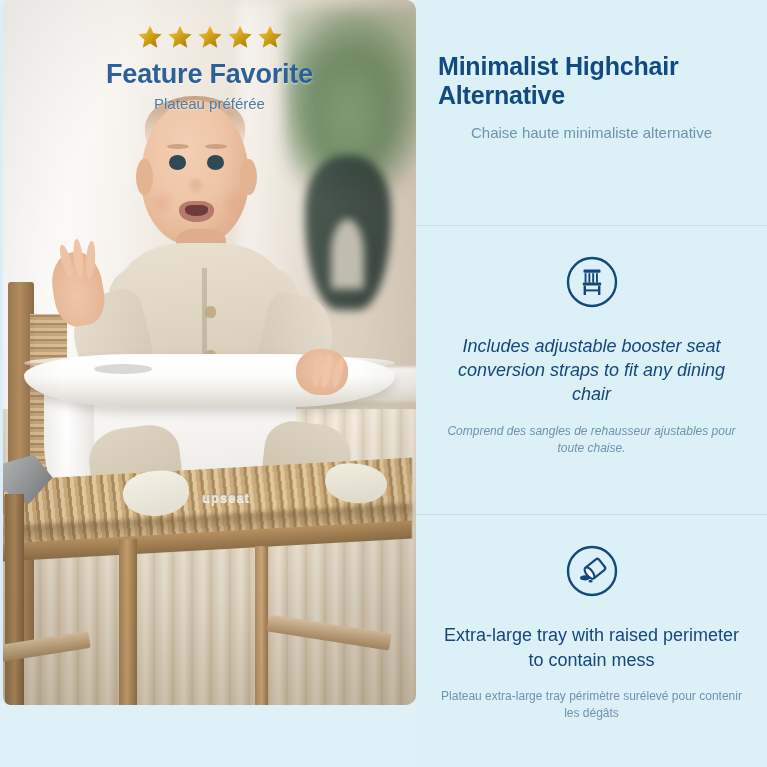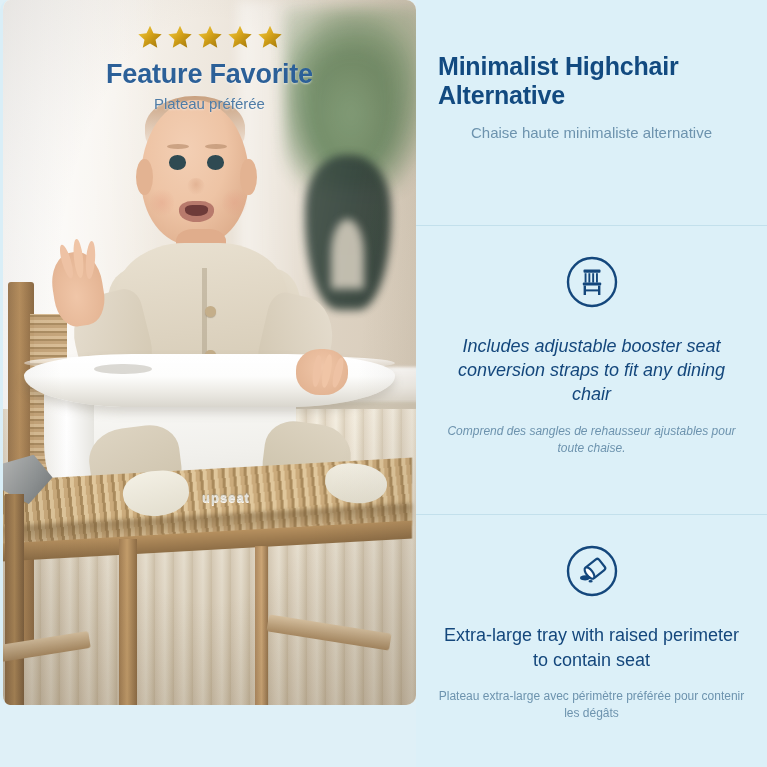--- a/index.html
+++ b/index.html
@@ -525,18 +525,18 @@
     <div class="feature feat-2">
       <svg class="feat-icon" viewBox="0 0 52 52">
         <circle cx="26" cy="26" r="24" fill="none" stroke="#14477c" stroke-width="2.4"></circle>
         <g transform="rotate(-38 29 24)">
           <rect x="22" y="17" width="16" height="13.6" rx="2.4" fill="none" stroke="#14477c" stroke-width="2.2"></rect>
           <ellipse cx="22.2" cy="23.8" rx="3.2" ry="6.8" fill="#ffffff" stroke="#14477c" stroke-width="2.2"></ellipse>
         </g>
         <path d="M14.5 31.6 q4.2 -2.6 8.6 -0.6 q2.4 1.1 1.1 2.5 q-2.8 2.9 -8.1 1.6 q-3.1 -0.8 -1.6 -3.5 z" fill="#14477c"></path>
         <ellipse cx="24.6" cy="36.2" rx="2.1" ry="1.3" fill="#14477c"></ellipse>
       </svg>
-      <p class="feat-en">Extra-large tray with raised perimeter to contain seat</p>
-      <p class="feat-fr">Plateau extra-large avec périmètre préférée pour contenir les dégâts</p>
+      <p class="feat-en">Extra-large tray with raised perimeter to contain mess</p>
+      <p class="feat-fr">Plateau extra-large tray périmètre surélevé pour contenir les dégâts</p>
     </div>
 
   </div>
 </div>
 
 </body></html>

